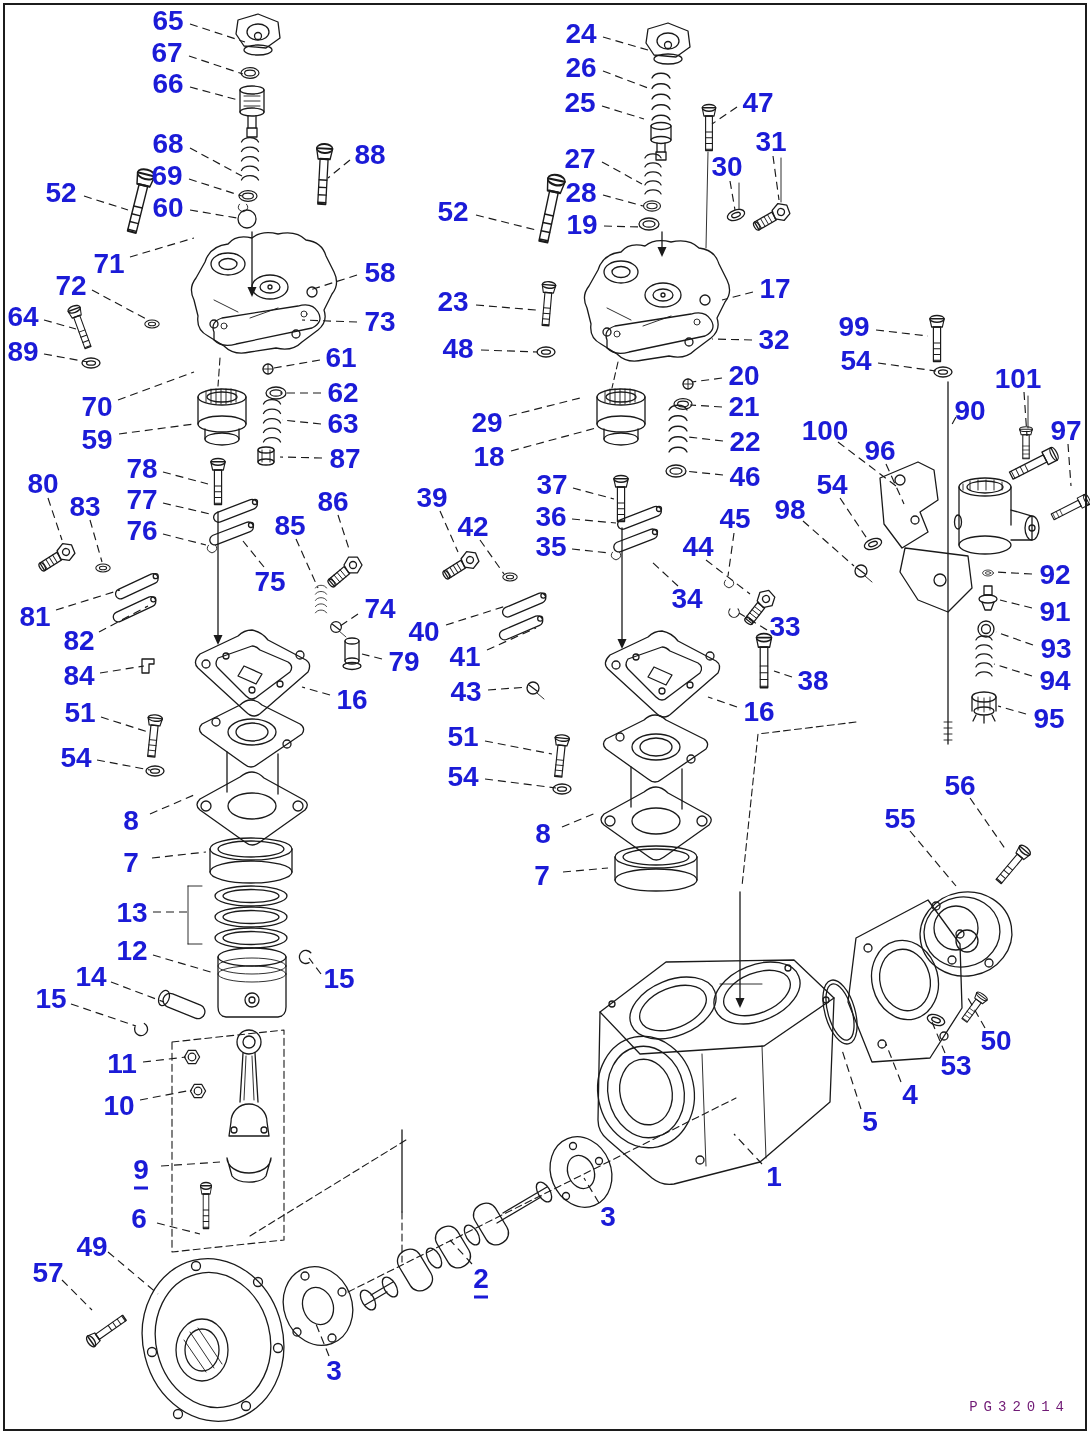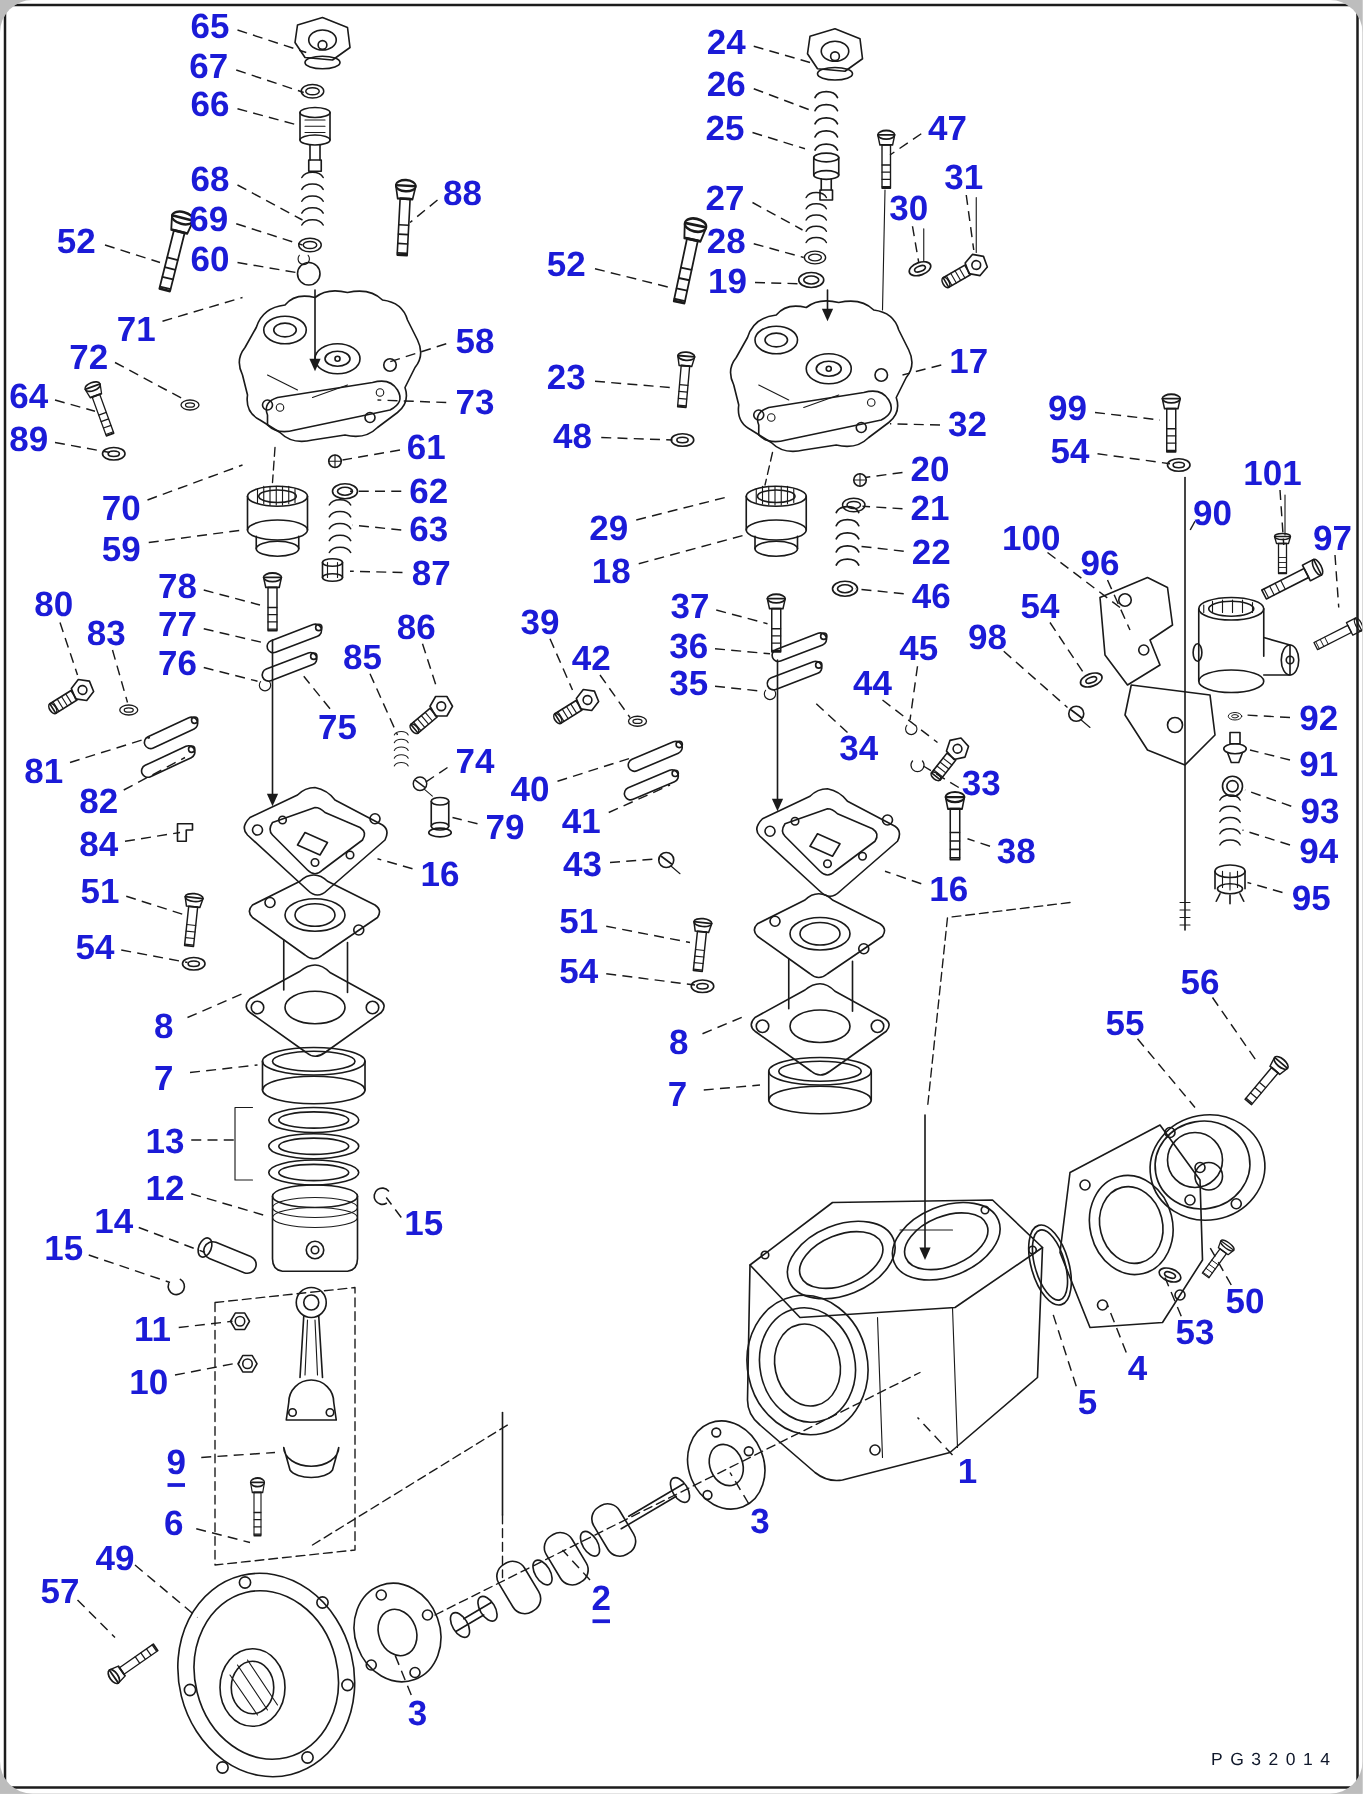--- a/index.html
+++ b/index.html
@@ -1,30 +1,30 @@
 <!DOCTYPE html>
 <html style="--blue: #1b1bd7;"><head>
 <meta charset="utf-8">
 <style>
   html,body{margin:0;padding:0;background:#bdbdbd;font-family:"Liberation Sans",sans-serif;}
-  .page{position:relative;width:1090px;height:1435px;background:#ffffff;overflow:hidden;border-radius:26px;}
+  .page{position:relative;width:1090px;height:1435px;background:#ffffff;overflow:hidden;}
   .frame{position:absolute;left:3px;top:3px;right:3px;bottom:4px;border:2px solid #1c1c1c;pointer-events:none;}
   svg{position:absolute;left:0;top:0;}
   
   #art path,#art ellipse,#art circle,#art rect,#art line,#art polyline,#art polygon{
     fill:none;stroke:#1a1a1a;stroke-width:1.3;stroke-linecap:round;stroke-linejoin:round;}
   #art .thin{stroke-width:0.9;}
   #art .dsh{stroke-dasharray:7 4;stroke-width:1.1;}
   #art .fillb{fill:#1a1a1a;stroke:none;}
   #labels text{font-family:"Liberation Sans",sans-serif;font-weight:bold;font-size:28px;
     fill:var(--blue,#1b1bd7);text-anchor:middle;}
   #labels polyline{fill:none;stroke:#1a1a1a;stroke-width:1.15;stroke-dasharray:8 5;}
   #labels line.u{stroke:var(--blue,#1b1bd7);stroke-width:3;}
-  .watermark{position:absolute;right:20px;bottom:20px;font-family:Liberation Sans, sans-serif;
-    font-size:14px;letter-spacing:6px;color:#0f172a;margin-left:16px;}
+  .watermark{position:absolute;right:20px;bottom:20px;font-family:Liberation Mono, monospace;
+    font-size:14px;letter-spacing:6px;color:#701a75;margin-left:16px;}
 </style>
 </head>
 <body>
 
 <div class="page">
   <svg id="art" width="1090" height="1435" viewBox="0 0 1090 1435">
     <defs>
       <g id="boltv">
         <path d="M-8,-21 h16 l-2,7 h-12 z"></path>
           <ellipse cx="0" cy="-21" rx="8" ry="3"></ellipse>

